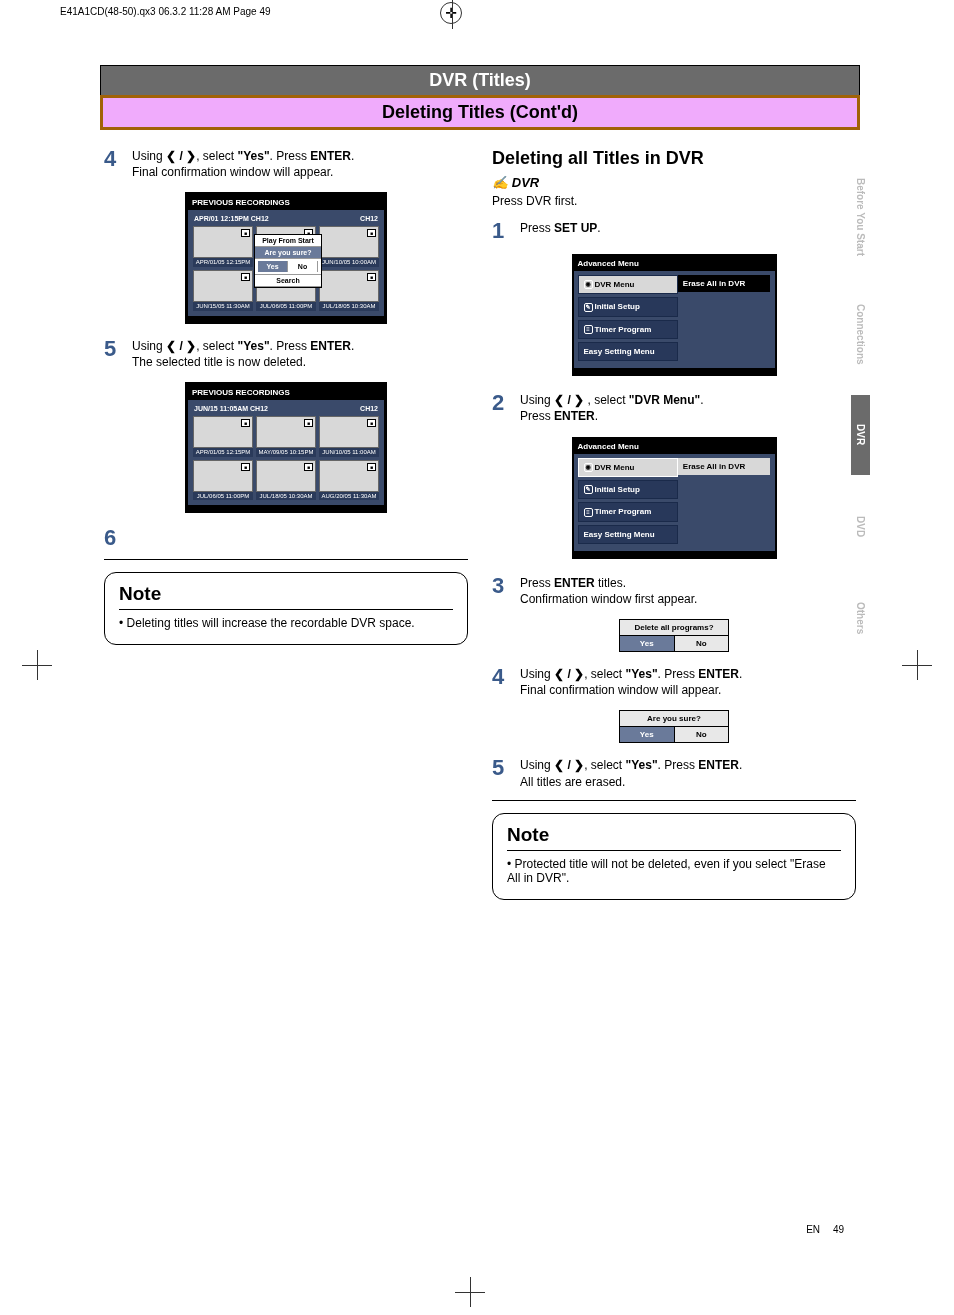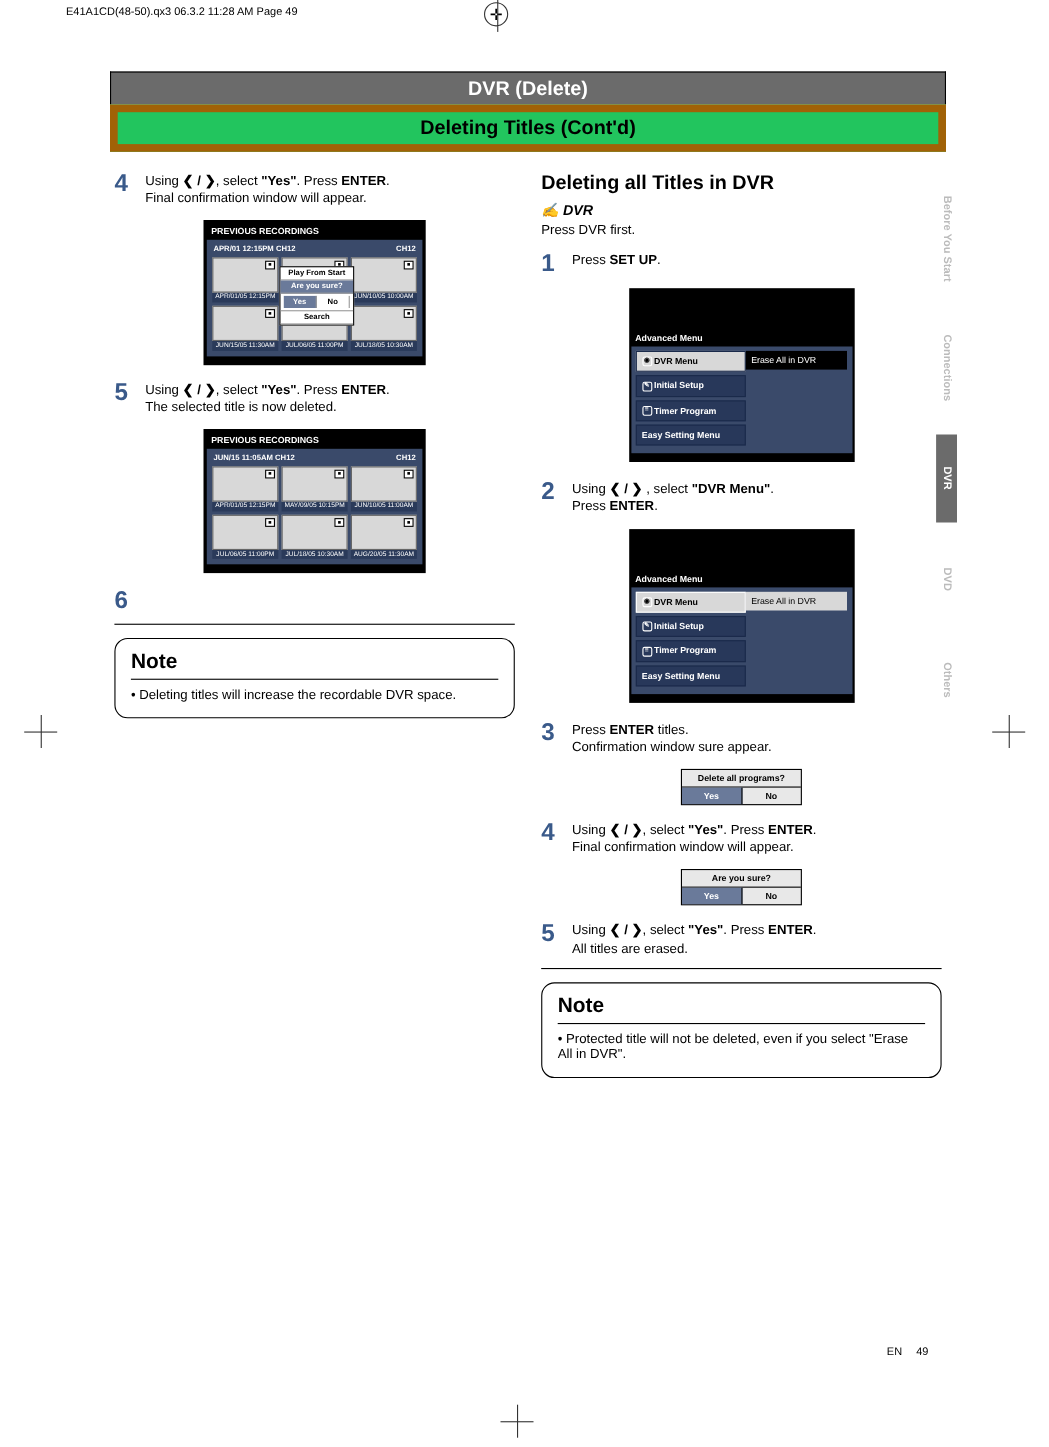--- a/index.html
+++ b/index.html
@@ -14,21 +14,21 @@
   .crop-left::after { width: 1px; height: 30px; left: 15px; }
   .crop-right { right: 22px; top: 650px; }
   .crop-right::before { width: 30px; height: 1px; top: 15px; }
   .crop-right::after { width: 1px; height: 30px; left: 15px; }
   .crop-bottom { left: 455px; bottom: 8px; }
   .crop-bottom::before { width: 30px; height: 1px; top: 15px; }
   .crop-bottom::after { width: 1px; height: 30px; left: 15px; }
 
   .page { position: absolute; top: 65px; left: 100px; width: 760px; }
   .title-bar-dark { background: #6b6b6b; color: #fff; font-size: 18px; font-weight: bold; text-align: center; padding: 4px 0; border: 1px solid #000; border-bottom: none; }
-  .title-bar-light { background: #22c55e; color: #000; font-size: 18px; font-weight: bold; text-align: center; padding: 4px 0; border: 7px solid #a16207; }
+  .title-bar-light { background: #f0abfc; color: #000; font-size: 18px; font-weight: bold; text-align: center; padding: 4px 0; border: 3px solid #a16207; }
   .columns { display: flex; margin-top: 18px; }
   .col { width: 50%; padding: 0 4px; }
   .col-left { padding-right: 12px; }
   .col-right { padding-left: 12px; }
 
   .step { display: flex; margin-bottom: 12px; }
   .step-num { font-size: 22px; font-weight: bold; color: #3a5a8a; width: 28px; flex-shrink: 0; line-height: 1; }
   .step-body { flex: 1; line-height: 1.35; }
   .step-body .bold { font-weight: bold; }
   .arrow { font-family: Arial; font-weight: bold; }
@@ -51,28 +51,28 @@
   .osd-caption { font-size: 6px; color: #fff; text-align: center; line-height: 1.1; padding: 1px 0; }
   .osd-caption.dark { background: #2a3a5a; }
   .osd-menu-overlay { position: absolute; top: 24px; left: 66px; width: 68px; background: #fff; border: 1px solid #000; font-size: 7px; }
   .osd-menu-overlay div { padding: 2px 3px; border-bottom: 1px solid #999; text-align: center; font-weight: bold; }
   .osd-menu-overlay .hl { background: #6a7a9a; color: #fff; }
   .osd-menu-yesno { display: flex; }
   .osd-menu-yesno span { flex: 1; padding: 2px; border-right: 1px solid #999; }
 
   
   .adv { width: 205px; margin: 8px auto 16px; background: #000; padding: 2px 2px 8px; }
-  .adv-title { color: #fff; font-size: 8px; font-weight: bold; padding: 3px 4px; margin-top: 36px; }
+  .adv-title { color: #fff; font-size: 8px; font-weight: bold; padding: 3px 4px; }
   .adv-body { background: #3a4a6a; padding: 4px; display: flex; }
   .adv-left { width: 52%; }
   .adv-right { width: 48%; }
   .adv-row { background: #28385a; color: #fff; font-size: 8px; font-weight: bold; padding: 4px 5px; margin-bottom: 3px; border: 1px solid #1a2a4a; }
   .adv-row.hl { background: #d8d8d8; color: #000; }
   .adv-row.sel { border: 1px solid #fff; }
-  .adv-row-right { background: #000; color: #fff; font-size: 8px; font-weight: normal; padding: 4px 5px; margin-bottom: 19px; }
+  .adv-row-right { background: #000; color: #fff; font-size: 8px; font-weight: bold; padding: 4px 5px; margin-bottom: 19px; }
   .adv-icon { display: inline-block; width: 9px; height: 9px; border: 1px solid #fff; border-radius: 2px; vertical-align: middle; margin-right: 2px; font-size: 6px; line-height: 7px; text-align: center; }
 
   
   .dlg { width: 110px; margin: 10px auto 14px; border: 1px solid #000; background: #e8e8e8; font-size: 8px; font-weight: bold; text-align: center; }
   .dlg-title { padding: 3px; border-bottom: 1px solid #000; }
   .dlg-row { display: flex; }
   .dlg-row span { flex: 1; padding: 3px; }
   .dlg-row span:first-child { border-right: 1px solid #000; background: #6a7a9a; color: #fff; }
 
   
@@ -87,21 +87,21 @@
 </head>
 <body>
 
 <div class="page-header-meta">E41A1CD(48-50).qx3  06.3.2 11:28 AM  Page 49</div>
 <div class="reg-mark">✛</div>
 <div class="crop-mark crop-left"></div>
 <div class="crop-mark crop-right"></div>
 <div class="crop-mark crop-bottom"></div>
 
 <div class="page">
-  <div class="title-bar-dark">DVR (Delete)</div>
+  <div class="title-bar-dark">DVR (Titles)</div>
   <div class="title-bar-light">Deleting Titles (Cont'd)</div>
 
   <div class="columns">
 
     <div class="col col-left">
 
       <div class="step">
         <div class="step-num">4</div>
         <div class="step-body">
           <span>Using </span><span class="arrow">❮ / ❯</span><span>, select </span><span class="bold">"Yes"</span><span>. Press </span><span class="bold">ENTER</span><span>.</span><br>
@@ -279,21 +279,21 @@
           <div class="adv-right">
             <div class="adv-row-right" style="background:#d8d8d8;color:#000;">Erase All in DVR</div>
           </div>
         </div>
       </div>
 
       <div class="step">
         <div class="step-num">3</div>
         <div class="step-body">
           <span>Press </span><span class="bold">ENTER</span><span> titles.</span><br>
-          <span>Confirmation window sure appear.</span>
+          <span>Confirmation window first appear.</span>
         </div>
       </div>
 
       <div class="dlg">
         <div class="dlg-title">Delete all programs?</div>
         <div class="dlg-row">
             <span>Yes</span>
             <span>No</span>
           </div>
       </div>

